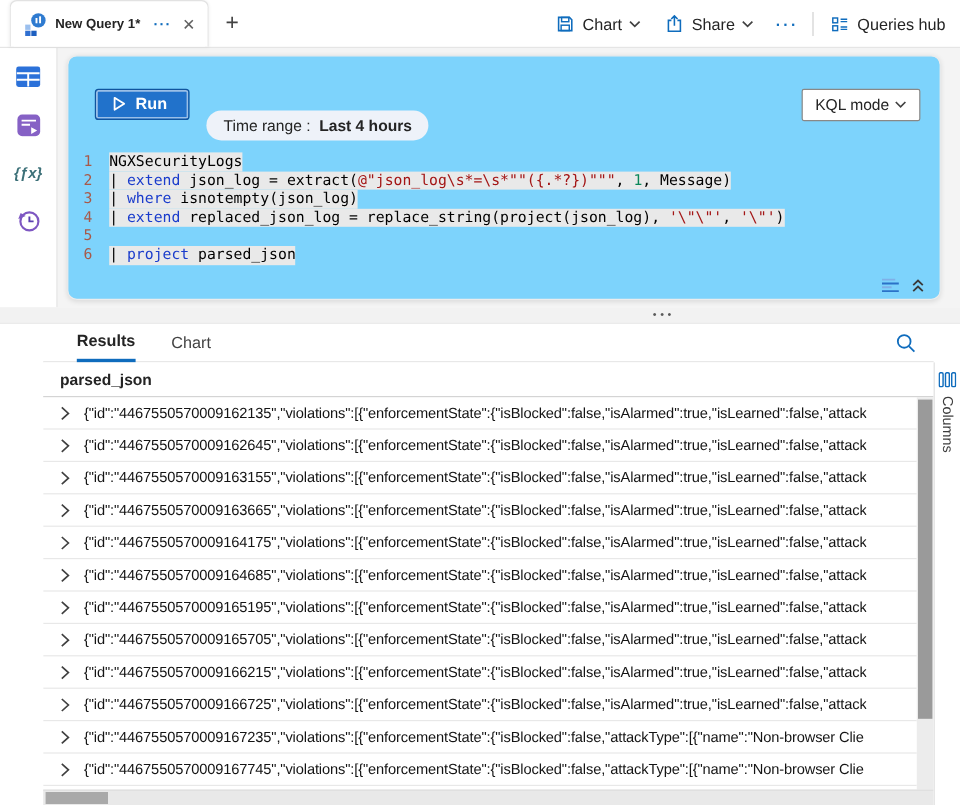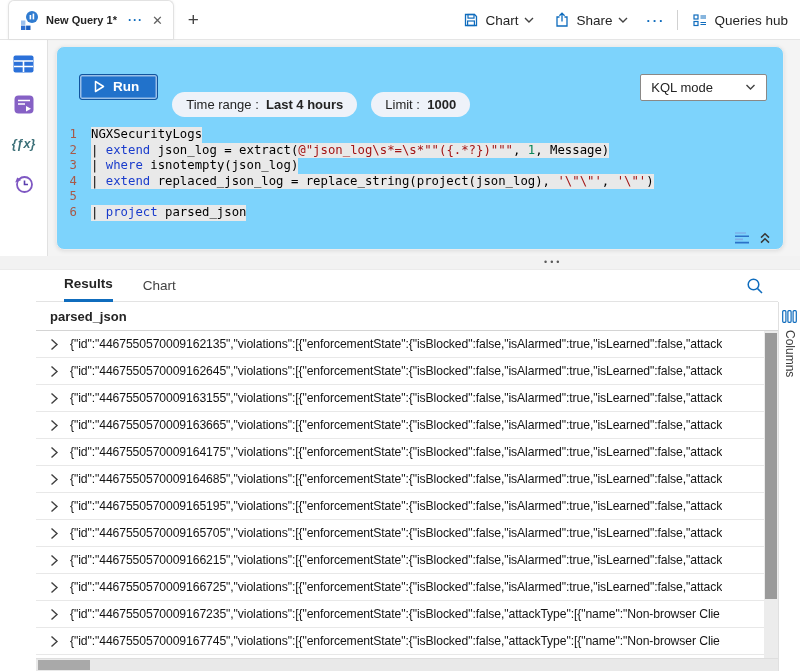--- a/index.html
+++ b/index.html
@@ -31,21 +31,21 @@
 
   .content { flex:1; position:relative; }
   .editor-card { position:absolute; left:8px; right:16px; top:6px; bottom:6px; background:#7dd3fc;
     border:1px solid #ececec; border-radius:8px; box-shadow:0 1px 4px rgba(0,0,0,.10); overflow:hidden; }
   .qtoolbar { display:flex; align-items:center; gap:14px; padding:10px 8px 8px 22px; }
   .run-btn { display:flex; align-items:center; gap:8px; background:#2172cb; color:#fff;
     border:1px solid #10549e; border-radius:3px; padding:4px 18px 5px 14px; font-size:13.5px; font-weight:600;
     box-shadow:inset 0 0 0 1.5px rgba(255,255,255,.55); cursor:pointer; }
   .pill { background:#eef2f9; border-radius:13px; padding:5px 14px; font-size:13px; color:#242424; white-space:nowrap;margin-top:35px; }
   .pill b { font-weight:700; }
-  .kql-select { margin-left:auto; margin-right:8px; display:flex; align-items:center; gap:32px;
+  .kql-select { margin-left:auto; margin-right:8px; display:flex; align-items:center; gap:4px;
     border:1px solid #8a8886; border-radius:2px; background:#fff; padding:5px 10px; font-size:13px; cursor:pointer; }
 
   .editor { padding-top:2px; font-family:"DejaVu Sans Mono", monospace; font-size:12.3px; line-height:15.6px; }
   .line { display:flex; white-space:pre; }
   .gutter { width:34px; text-align:right; padding-right:14px; color:#a85948; flex:none; }
   .code-text { background:#e9e9e9; }
   .seg-plain { color:#000; }
   .seg-kw { color:#1a3ccc; }
   .seg-str { color:#a31515; }
   .seg-num { color:#098658; }
@@ -169,24 +169,20 @@
         <button class="run-btn">
           <svg width="11" height="13" viewBox="0 0 11 13">
             <path d="M1.5 1.5 L9.5 6.5 L1.5 11.5 Z" fill="none" stroke="#fff" stroke-width="1.5" stroke-linejoin="round"></path>
           </svg>
           <span>Run</span>
         </button>
         <div class="pill">
           <span>Time range :</span>&nbsp;
           <b>Last 4 hours</b>
         </div>
-        <div class="pill">
-          <span>Limit :</span>&nbsp;
-          <b>1000</b>
-        </div>
         <div class="kql-select">
           <span>KQL mode</span>
           <svg width="11" height="7" viewBox="0 0 10 7">
               <path class="chev" d="M1 1 L5 5 L9 1"></path>
             </svg>
         </div>
       </div>
 
       <div class="editor">
         <div>

